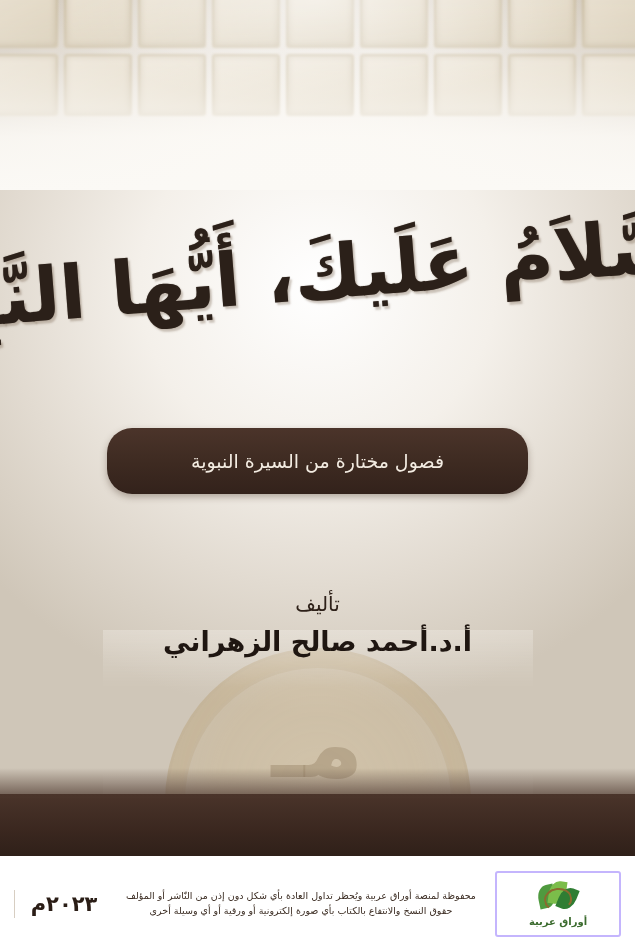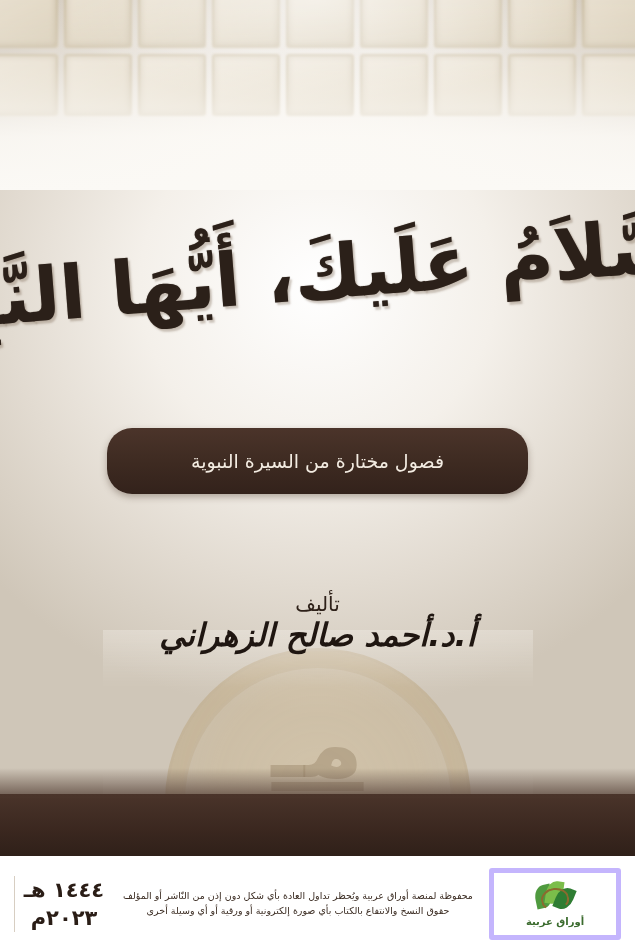--- a/index.html
+++ b/index.html
@@ -70,44 +70,43 @@
   .ribbon span{
     color:#f3ece2;font-size:19px;font-weight:400;
     font-family:"DejaVu Sans","Liberation Sans",sans-serif;
   }
 
   
   .author-block{
     position:absolute;top:592px;left:0;width:635px;text-align:center;
   }
   .author-label{
-    font-size:20px;color:#2e2119;font-weight:400;
+    font-size:20px;color:#2e2119;margin-bottom:10px;font-weight:400;
   }
   .author-name{
-    font-size:32px;color:#1f1611;font-weight:700;letter-spacing:0;font-style:italic;
+    font-size:27px;color:#1f1611;font-weight:700;letter-spacing:0;
   }
 
   
   .medallion{
     position:absolute;left:50%;top:630px;transform:translateX(-50%);
     width:430px;height:230px;overflow:hidden;opacity:.55;
   }
   .med-circle{
     position:absolute;left:50%;top:18px;transform:translateX(-50%);
     width:300px;height:300px;border-radius:50%;
     background:
       radial-gradient(circle at 50% 45%, rgba(214,188,138,.55) 0%, rgba(198,168,112,.45) 45%, rgba(170,140,90,.25) 70%, rgba(170,140,90,0) 78%);
     border:3px solid rgba(176,146,96,.45);
     box-shadow:inset 0 0 0 14px rgba(198,170,116,.18), inset 0 0 0 17px rgba(176,146,96,.35);
   }
   .med-arab{
     position:absolute;left:0;top:58px;width:100%;text-align:center;
     font-size:96px;color:rgba(126,98,58,.55);font-weight:700;
     font-family:"DejaVu Sans","Liberation Sans",sans-serif;
-    text-decoration:underline;
   }
   .med-fade{
     position:absolute;left:0;top:0;width:100%;height:100%;
     background:linear-gradient(to bottom, rgba(250,247,242,.55) 0%, rgba(250,247,242,0) 25%, rgba(250,247,242,0) 62%, rgba(250,247,242,.85) 100%);
   }
 
   
   .dark-strip{
     position:absolute;left:0;bottom:96px;width:635px;height:62px;
     background:linear-gradient(to bottom,#4a342a 0%,#3a271f 60%,#2f2019 100%);
@@ -131,21 +130,21 @@
     width:86px;text-align:center;color:#2a1d16;line-height:1.35;
     border-left:1px solid #d7cec2;padding-left:6px;
   }
   .year-box div{font-size:21px;font-weight:700;}
   .footer-text{
     flex:1;text-align:center;padding:0 10px;color:#2a1d16;
   }
   .footer-title{font-size:16px;font-weight:700;margin-bottom:6px;}
   .footer-rights{font-size:9.5px;line-height:1.55;color:#3a2b21;}
   .logo-box{
-    width:122px;height:62px;border:5px solid #c4b5fd;border-radius:3px;
+    width:122px;height:62px;border:2px solid #c4b5fd;border-radius:3px;
     display:flex;flex-direction:column;align-items:center;justify-content:center;
     background:#fff;
   }
   .logo-mark{
     width:40px;height:32px;position:relative;margin-bottom:3px;
   }
   .logo-mark .leaf{
     position:absolute;width:17px;height:23px;border-radius:60% 0 60% 0;
   }
   .logo-mark .l1{left:0;top:4px;background:#4f9a3f;transform:rotate(-12deg);}
@@ -221,20 +220,19 @@
         </div>
         <div class="logo-text">أوراق عربية</div>
       </div>
 
       <div class="footer-text">
         <div class="footer-rights">محفوظة لمنصة أوراق عربية ويُحظر تداول العادة بأي شكل دون إذن من النّاشر أو المؤلف</div>
         <div class="footer-rights">حقوق النسخ والانتفاع بالكتاب بأي صورة إلكترونية أو ورقية أو أي وسيلة أخرى</div>
       </div>
 
       <div class="year-box">
-        <div>١٤٤٤ هـ</div>
         <div>٢٠٢٣م</div>
       </div>
 
     </div>
   </div>
 
 </div>
 
 </body></html>

